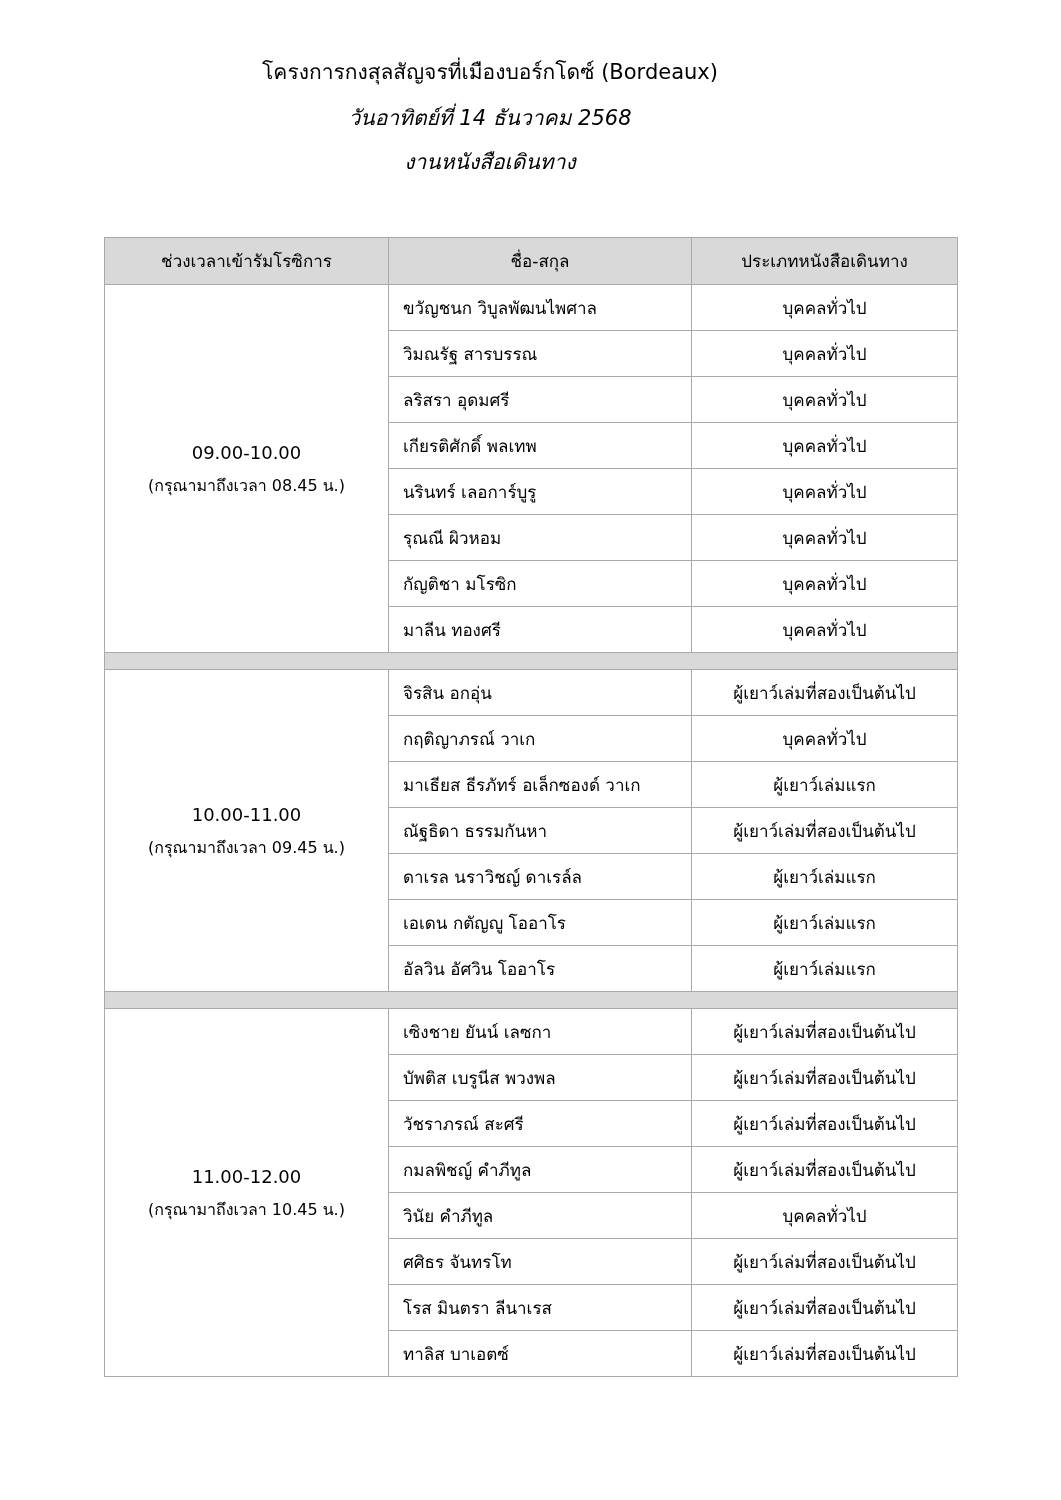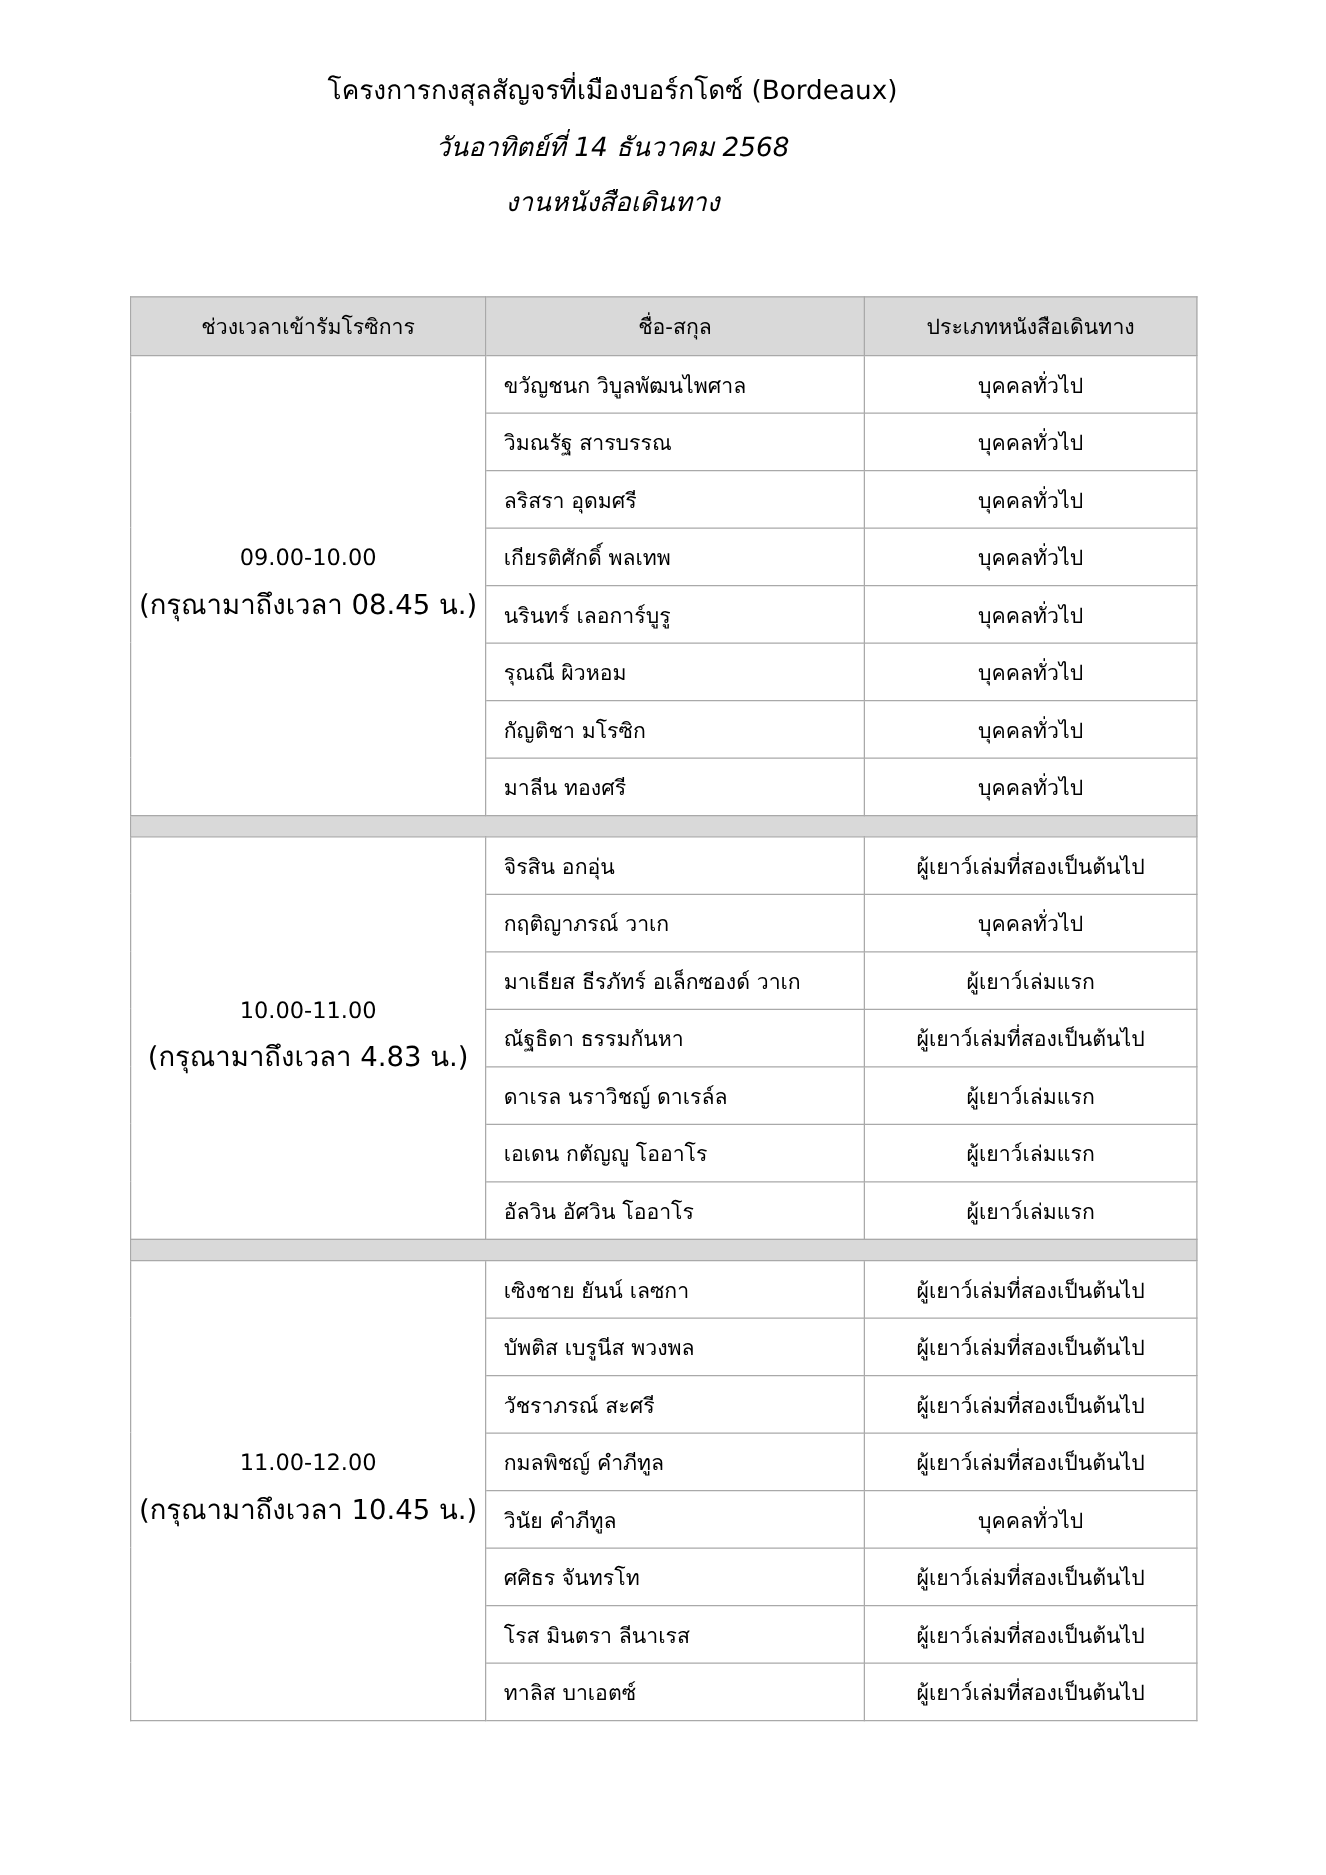--- a/index.html
+++ b/index.html
@@ -66,21 +66,21 @@
     text-align: center;
     line-height: 1.95;
     padding: 16px 6px;
   }
   td.time-cell .t-range {
     display: block;
     font-size: 18px;
   }
   td.time-cell .t-note {
     display: block;
-    font-size: 22px;
+    font-size: 16px;
   }
   td.name-cell {
     text-align: left;
     padding: 9px 0 9px 14px;
     height: 23px;
     font-size: 17.5px;
   }
   td.type-cell {
     text-align: center;
     padding: 2px 6px;
@@ -154,21 +154,21 @@
         <tr>
           <td class="name-cell">มาลีน ทองศรี</td>
           <td class="type-cell">บุคคลทั่วไป</td>
         </tr>
         <tr class="spacer">
           <td colspan="3"></td>
         </tr>
         <tr>
           <td class="time-cell" rowspan="7">
             <span class="t-range">10.00-11.00</span>
-            <span class="t-note">(กรุณามาถึงเวลา 4.83 น.)</span>
+            <span class="t-note">(กรุณามาถึงเวลา 09.45 น.)</span>
           </td>
           <td class="name-cell">จิรสิน อกอุ่น</td>
           <td class="type-cell">ผู้เยาว์เล่มที่สองเป็นต้นไป</td>
         </tr>
         <tr>
           <td class="name-cell">กฤติญาภรณ์ วาเก</td>
           <td class="type-cell">บุคคลทั่วไป</td>
         </tr>
         <tr>
           <td class="name-cell">มาเธียส ธีรภัทร์ อเล็กซองด์ วาเก</td>

